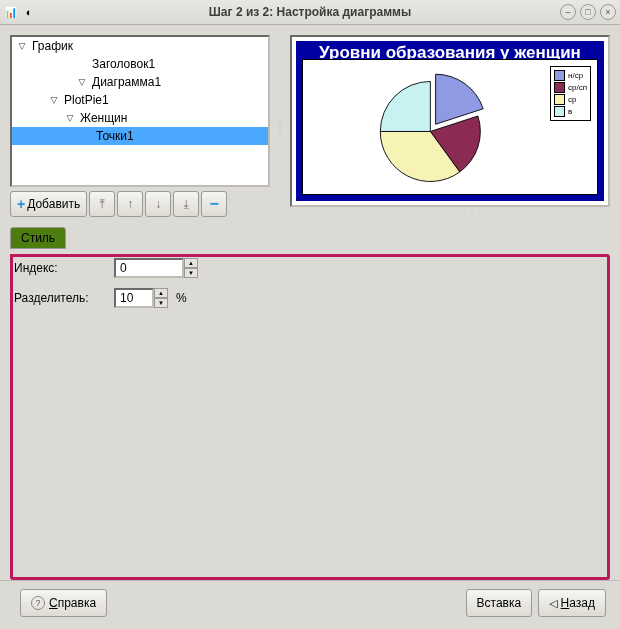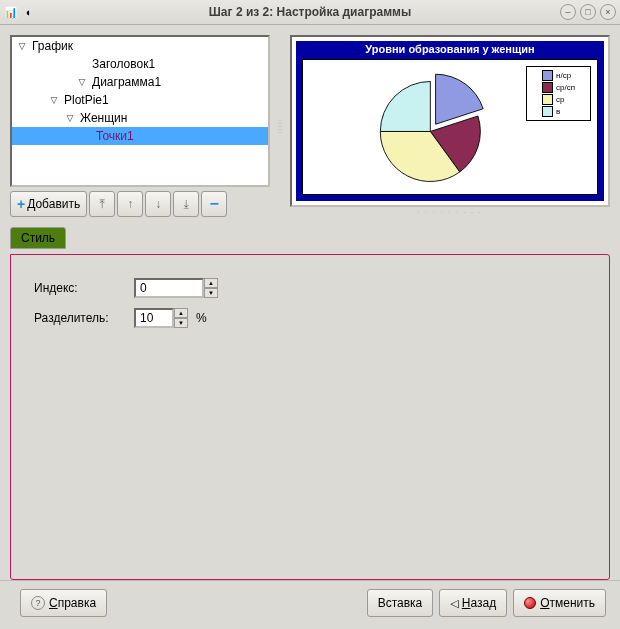--- a/index.html
+++ b/index.html
@@ -124,21 +124,21 @@
   }
   .tree-label {
     padding: 0 2px;
   }
   .tree-node.depth1 { padding-left: 20px; margin-left: 44px; }
   .tree-node.depth2 { padding-left: 36px; }
   .tree-node.depth3 { padding-left: 52px; }
   .tree-node.depth4 { padding-left: 68px; }
   .tree-node.selected {
     background: #4aa9ff;
-    color: #701a75;
+    color: #000000;
   }
 
   .toolbar {
     display: flex;
     gap: 2px;
     height: 26px;
   }
   .btn {
     border: 1px solid #999;
     border-radius: 3px;
@@ -169,21 +169,21 @@
     width: 100%;
     height: 100%;
     background: #0000a0;
     position: relative;
     box-sizing: border-box;
   }
   .chart-title {
     text-align: center;
     color: #fff;
     font-weight: bold;
-    font-size: 11px;
+    font-size: 17px;
     padding: 2px 0;
   }
   .chart-body {
     position: absolute;
     top: 18px; left: 6px; right: 6px; bottom: 6px;
     background: #fff;
     border: 1px solid #000;
   }
   .chart-body svg {
     position: absolute;
@@ -194,21 +194,21 @@
     top: 6px;
     right: 6px;
     background: #fff;
     border: 1px solid #000;
     padding: 2px 3px;
     font-size: 8px;
   }
   .legend-row {
     display: flex;
     align-items: center;
-    margin: 1px 12px;
+    margin: 1px 0;
   }
   .swatch {
     width: 9px;
     height: 9px;
     border: 1px solid #000;
     margin-right: 3px;
   }
 
   
   .tab-strip {
@@ -230,24 +230,24 @@
   }
   .tab.active {
     background: #dcdad5;
     border-bottom: 1px solid #dcdad5;
   }
   .tab.inactive {
     background: #4d7c0f;
     top: 2px;
   }
   .tab-page {
-    border: 1px solid #be185d;
+    border: 3px solid #be185d;
     border-radius: 0 3px 3px 3px;
     flex: 1;
-    padding: 23px;
+    padding: 1px;
     min-height: 0;
   }
 
   .form-row {
     display: flex;
     align-items: center;
     margin-bottom: 10px;
   }
   .form-row label {
     width: 100px;
@@ -457,19 +457,15 @@
       <span class="underline-first">Справка</span>
     </div>
     <div class="spacer"></div>
     <div class="btn">
       <span>Вставка</span>
     </div>
     <div class="btn">
       <span class="back-ico">◁</span>
       <span class="underline-first">Назад</span>
     </div>
-    <div class="btn">
-      <span class="dot-red"></span>
-      <span class="underline-first">Отменить</span>
-    </div>
   </div>
 
 </div>
 
 </body></html>

